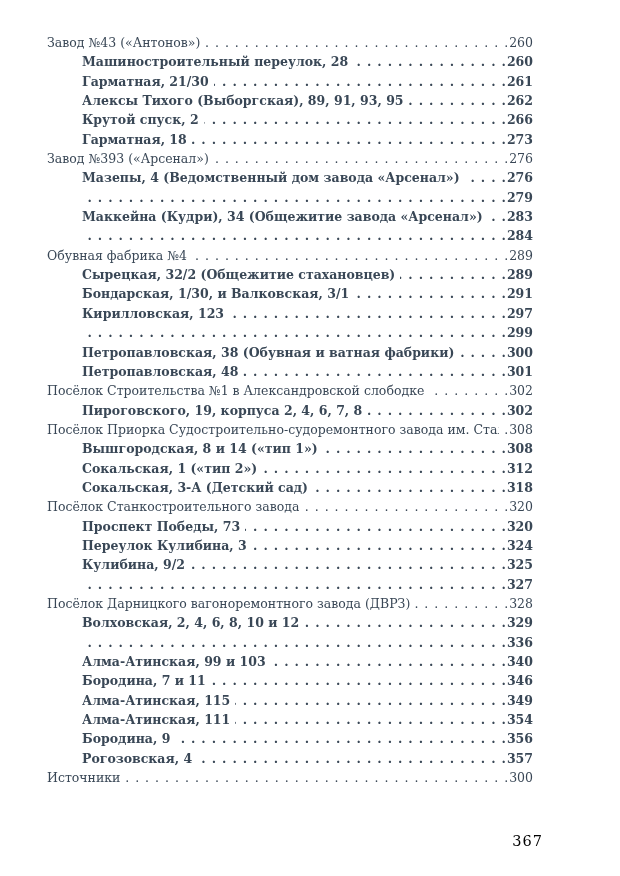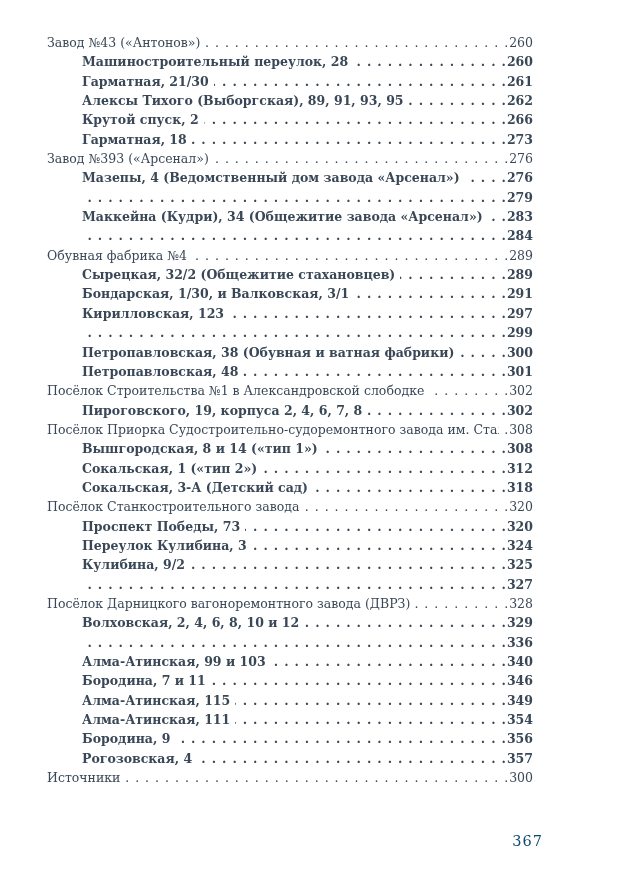--- a/index.html
+++ b/index.html
@@ -56,21 +56,21 @@
   .toc-page::before {
     content: ".";
     margin-right: 1px;
   }
   .folio {
     position: absolute;
     top: 833px;
     right: 77px;
     font-size: 14.5px;
     letter-spacing: 1px;
-    color: #0c4a6e;
+    color: #000000;
   }
 </style>
 </head>
 <body>
 
 <div class="page">
 
   <div class="toc">
       <div class="toc-row level-0">
       <span class="toc-label">Завод №43 («Антонов»)</span>

